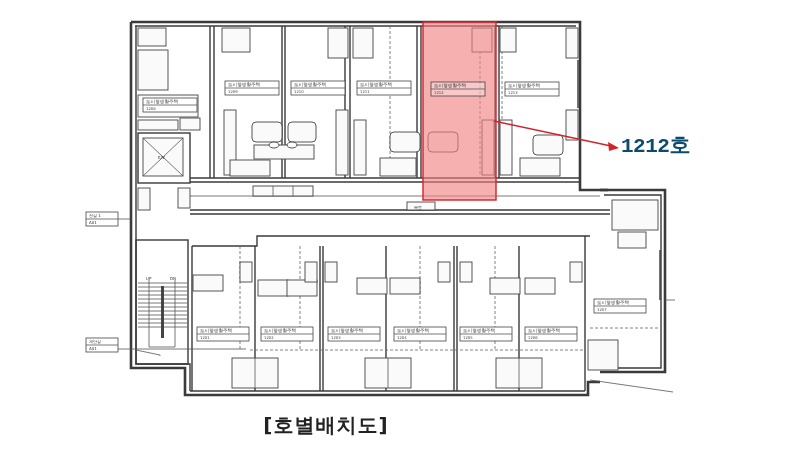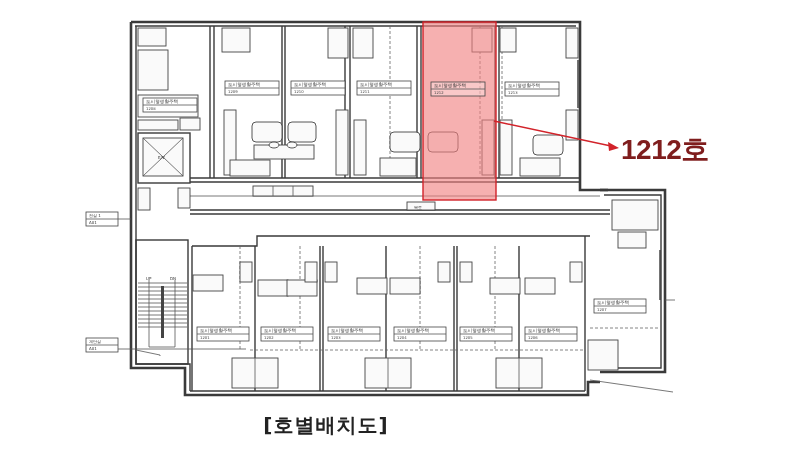--- a/index.html
+++ b/index.html
@@ -10,22 +10,22 @@
   .thick { stroke-width: 2.6; }
   .mid { stroke-width: 1.4; }
   .thin { stroke-width: 0.8; stroke: #555; fill: none; }
   .fixture { stroke: #444; stroke-width: 0.9; fill: #fafafa; }
   .dash { stroke: #666; stroke-width: 0.8; stroke-dasharray: 3 2; fill: none; }
   .label-box { fill: #ffffff; stroke: #444; stroke-width: 0.8; }
   .label-text { font-family: "DejaVu Sans", sans-serif; font-size: 4.6px; fill: #333; }
   .label-num { font-family: "DejaVu Sans", sans-serif; font-size: 3.8px; fill: #444; }
   .callout-text {
     position: absolute; left: 621px; top: 131px;
-    font-family: Liberation Sans, sans-serif; font-weight: bold;
-    font-size: 28px; color: #7f1d1d; letter-spacing: -0.5px;
+    font-family: Liberation Mono, monospace; font-weight: bold;
+    font-size: 21px; color: #0c4a6e; letter-spacing: -0.5px;
   }
   .caption {
     position: absolute; left: 0; width: 652px; top: 412px; text-align: center;
     font-family: "DejaVu Sans", sans-serif; font-weight: bold;
     font-size: 20px; color: #222; letter-spacing: 1px;
   }
   .tag-box { fill: #fff; stroke: #444; stroke-width: 0.8; }
   .tag-text { font-family: "DejaVu Sans", sans-serif; font-size: 4px; fill: #333; }
 </style>
 </head>

